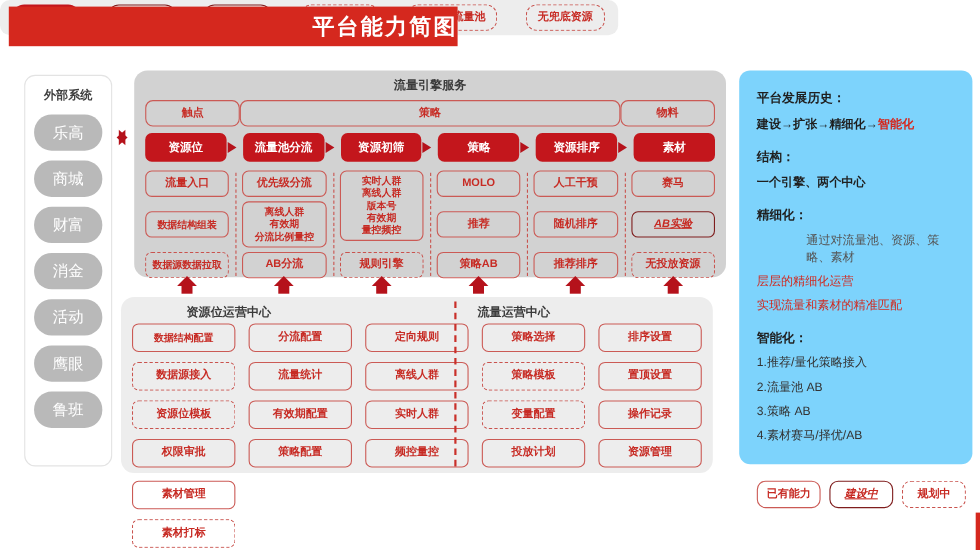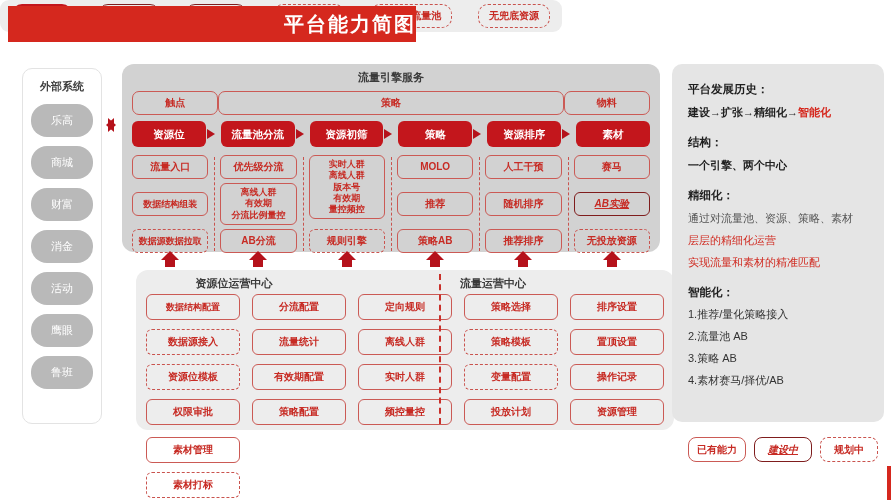--- a/index.html
+++ b/index.html
@@ -10,35 +10,35 @@
   #header{position:absolute;left:8px;top:6px;width:408px;height:36px;background:#d5281e;
           display:flex;align-items:center;padding-left:22px;box-sizing:border-box;justify-content:flex-end;}
   #header .title{color:#fff;font-size:20px;font-weight:bold;letter-spacing:2px;}
 
   
   #external{position:absolute;left:22px;top:68px;width:80px;height:356px;background:#fff;
             border:1px solid #e3e3e3;border-radius:10px;box-sizing:border-box;
             display:flex;flex-direction:column;align-items:center;padding-top:10px;}
   #external .ptitle{font-size:11px;font-weight:bold;color:#3f3f3f;margin-bottom:10px;text-align:right;}
   .ext-box{width:62px;height:33px;border-radius:16px;background:#b9b9b9;color:#fff;
-           font-size:11px;display:flex;align-items:center;justify-content:center;margin-bottom:9px;}
+           font-size:14px;display:flex;align-items:center;justify-content:center;margin-bottom:9px;}
 
   
   #dblarrow{position:absolute;left:99px;top:118px;width:24px;height:14px;display:flex;align-items:center;}
   #dblarrow .t-left{width:0;height:0;border:7px solid transparent;border-right:8px solid #b5121b;margin-right:-4px;}
   #dblarrow .bar{width:6px;height:6px;background:#b5121b;}
   #dblarrow .t-right{width:0;height:0;border:7px solid transparent;border-left:8px solid #b5121b;margin-left:-4px;}
 
   
   .gpanel{position:absolute;box-sizing:border-box;border-radius:12px;}
   #engine{left:122px;top:64px;width:538px;height:188px;background:#d2d2d2;padding:6px 10px 8px;}
-  #ops{left:136px;top:270px;width:538px;height:160px;background:#ededed;padding:6px 10px 8px;}
+  #ops{left:110px;top:270px;width:538px;height:160px;background:#ededed;padding:6px 10px 8px;}
   #monitor{left:122px;top:436px;width:538px;height:32px;background:#ededed;border-radius:9px;
            display:flex;align-items:center;justify-content:space-between;padding:0 12px;}
-  #sidepanel{left:672px;top:64px;width:212px;height:358px;background:#e5e5e5;border-radius:10px;padding:18px 16px;}
+  #sidepanel{left:672px;top:64px;width:212px;height:358px;background:#7dd3fc;border-radius:10px;padding:18px 16px;}
 
   .ptitle-center{font-size:11px;font-weight:bold;color:#3a3a3a;text-align:center;}
   #engine .ptitle-center{height:16px;margin-bottom:5px;}
 
   
   .box{border-radius:6px;display:flex;align-items:center;justify-content:center;text-align:center;
        font-size:10px;font-weight:bold;color:#c72b24;padding:2px 3px;box-sizing:border-box;
        min-height:24px;line-height:1.2;white-space:pre-line;background:transparent;}
   .box.outline{border:1px solid #cb5a55;}
   .box.dashed{border:1px dashed #c9534e;}
@@ -80,21 +80,21 @@
   #monitor .box{height:22px;padding:2px 10px;border-radius:10px;}
   #legend{position:absolute;left:688px;top:437px;display:flex;gap:8px;}
   #legend .box{width:58px;height:25px;border-radius:8px;}
 
   
   #sidepanel{font-size:11px;color:#333;box-sizing:border-box;}
   .side-label{font-weight:bold;color:#1f1f1f;font-size:11.5px;margin-top:15px;}
   .side-label:first-child{margin-top:0;}
   .side-line{margin-top:8px;font-weight:bold;color:#1f1f1f;}
   .side-line .hl{color:#d5281e;}
-  .side-gray{margin-top:8px;color:#555;}
+  .side-gray{margin-top:8px;color:#555;margin-left:45px;}
   .side-red{margin-top:7px;color:#d02a20;}
   .intel-item{margin-top:7px;color:#333;}
 
   #edge-stripe{position:absolute;right:0;top:466px;width:4px;height:34px;background:#d5281e;}
 </style>
 </head>
 <body>
 
 <div id="stage">
 

